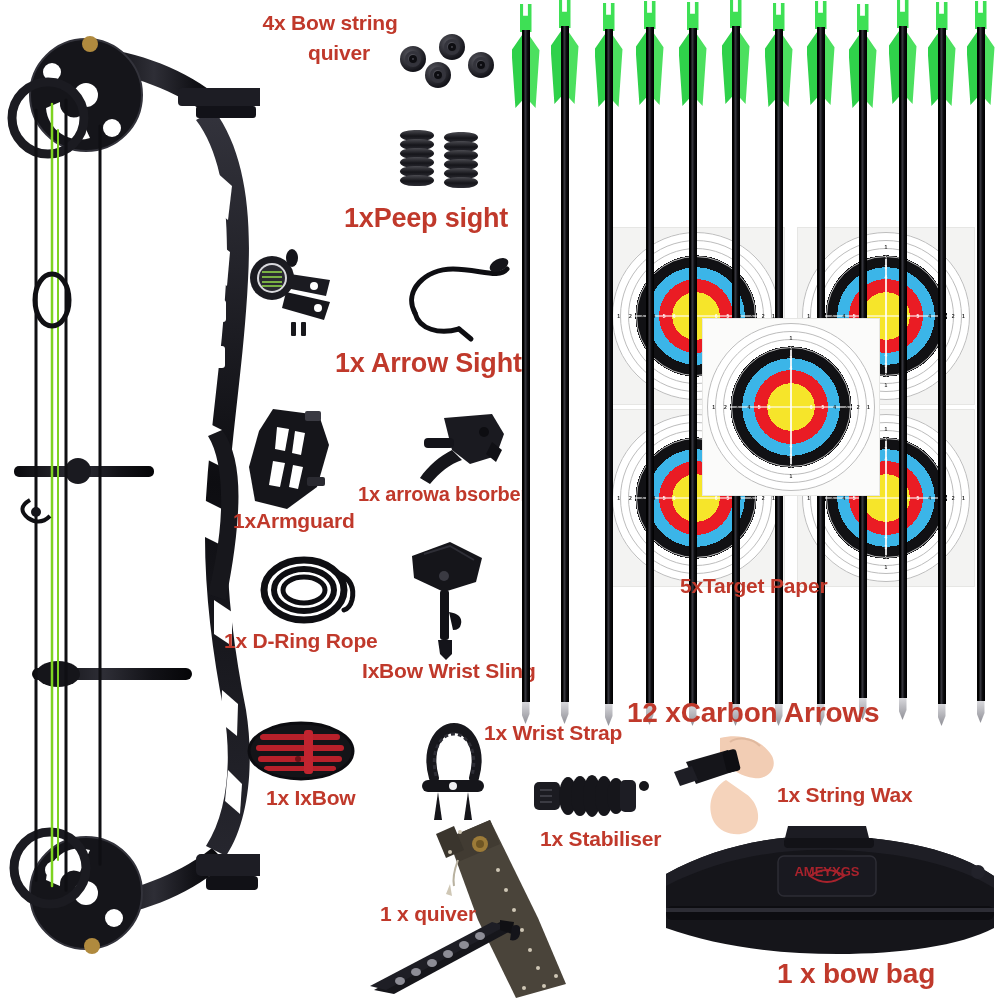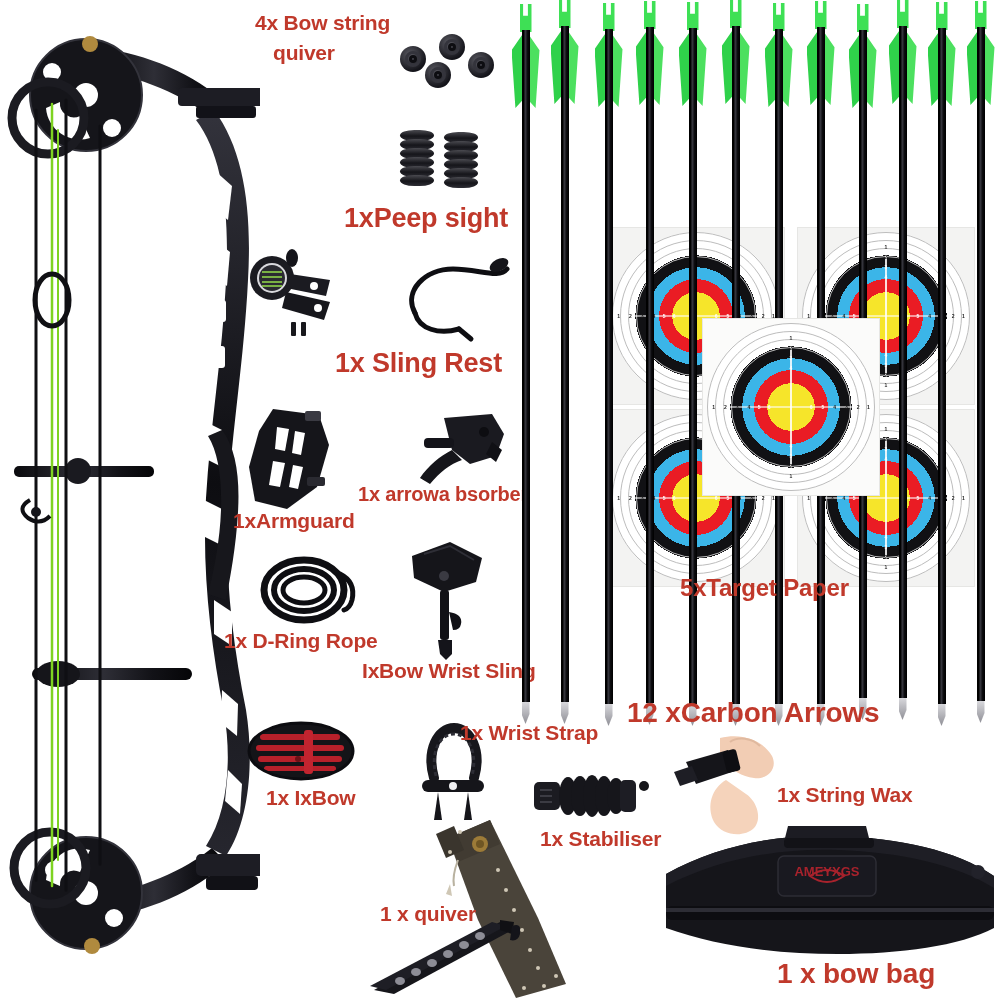--- a/index.html
+++ b/index.html
@@ -161,21 +161,21 @@
       <rect x="178" y="88" width="96" height="18" rx="4" fill="#1d1d24"></rect>
       <rect x="196" y="106" width="60" height="12" rx="3" fill="#121218"></rect>
     </g>
 
     <g>
       <rect x="196" y="854" width="72" height="22" rx="5" fill="#1d1d24"></rect>
       <rect x="206" y="876" width="52" height="14" rx="4" fill="#111116"></rect>
     </g>
   </svg>
 
-  <div class="lbl" style="left:255px;top:8px;font-size:21px;text-align:left;width:150px;line-height:30px;">
+  <div class="lbl" style="left:255px;top:8px;font-size:21px;text-align:center;width:150px;line-height:30px;">
     <div>4x Bow string</div>
     <div style="margin-left:18px;">quiver</div>
   </div>
 
   <div>
     <div class="damp" style="left:400px;top:46px;"></div>
     <div class="damp" style="left:425px;top:62px;"></div>
     <div class="damp" style="left:439px;top:34px;"></div>
     <div class="damp" style="left:468px;top:52px;"></div>
   </div>
@@ -220,21 +220,21 @@
   <div class="blob" style="left:291px;top:322px;width:5px;height:14px;border-radius:1px;"></div>
   <div class="blob" style="left:301px;top:322px;width:5px;height:14px;border-radius:1px;"></div>
 
 
   <svg style="position:absolute;left:395px;top:255px;" width="120" height="90" viewBox="0 0 120 90">
     <path d="M20 58 C8 36 30 14 58 14 C84 14 104 24 112 14" fill="none" stroke="#0e0e12" stroke-width="5" stroke-linecap="round"></path>
     <path d="M20 58 C24 74 44 80 64 74" fill="none" stroke="#0e0e12" stroke-width="5" stroke-linecap="round"></path>
     <ellipse cx="104" cy="10" rx="10" ry="6" fill="#15151a" transform="rotate(-28 104 10)"></ellipse>
     <path d="M64 74 l12 10" stroke="#0e0e12" stroke-width="5" stroke-linecap="round"></path>
   </svg>
-  <div class="lbl" style="left:335px;top:348px;font-size:27px;">1x Sling Rest</div>
+  <div class="lbl" style="left:335px;top:348px;font-size:27px;">1x Arrow Sight</div>
 
   <svg style="position:absolute;left:243px;top:405px;" width="96" height="110" viewBox="0 0 96 110">
     <path d="M30 4 L76 10 L86 40 L74 82 L44 104 L12 96 L6 62 L16 26 Z" fill="#15151a"></path>
     <g fill="#ffffff">
       <path d="M34 22 l12 2 -4 22 -10 -2 z"></path>
       <path d="M52 26 l10 2 -4 22 -9 -2 z"></path>
       <path d="M30 56 l12 2 -5 24 -11 -2 z"></path>
       <path d="M50 60 l10 2 -5 22 -9 -2 z"></path>
     </g>
     <rect x="62" y="6" width="16" height="10" rx="2" fill="#3a3a42"></rect>
@@ -284,21 +284,21 @@
   <div class="lbl" style="left:266px;top:786px;font-size:21px;">1x IxBow</div>
 
   <svg style="position:absolute;left:408px;top:716px;" width="90" height="110" viewBox="0 0 90 110">
     <path d="M26 62 C18 34 30 12 46 12 C62 12 74 34 66 62" fill="none" stroke="#17171c" stroke-width="10" stroke-linecap="round"></path>
     <path d="M28 60 C22 36 32 18 46 18 C60 18 70 36 64 60" fill="none" stroke="#2d2d35" stroke-width="3" stroke-dasharray="4 3"></path>
     <rect x="14" y="64" width="62" height="12" rx="6" fill="#15151a"></rect>
     <circle cx="45" cy="70" r="4" fill="#f0f0f2"></circle>
     <path d="M30 76 l-4 28 l8 0 z" fill="#15151a"></path>
     <path d="M60 76 l4 28 l-8 0 z" fill="#15151a"></path>
   </svg>
-  <div class="lbl" style="left:460px;top:721px;font-size:21px;">1x Wrist Strap</div>
+  <div class="lbl" style="left:484px;top:721px;font-size:21px;">1x Wrist Strap</div>
 
   <svg style="position:absolute;left:532px;top:766px;" width="118" height="60" viewBox="0 0 118 60">
     <rect x="2" y="16" width="26" height="28" rx="5" fill="#1b1b21"></rect>
     <g fill="#16161b">
       <ellipse cx="36" cy="30" rx="9" ry="19"></ellipse>
         <ellipse cx="48" cy="30" rx="9" ry="20"></ellipse>
       <ellipse cx="60" cy="30" rx="9" ry="21"></ellipse>
         <ellipse cx="72" cy="30" rx="9" ry="20"></ellipse>
       <ellipse cx="84" cy="30" rx="9" ry="18"></ellipse>
     </g>
@@ -577,21 +577,21 @@
       <div class="tip" style="top:676px;"></div>
     </div>
     <div class="arrow" style="left:976px;top:27px;">
       <div class="nock"></div>
       <div class="vane"></div>
       <div class="shaft" style="top:0;height:674px;"></div>
       <div class="tip" style="top:674px;"></div>
     </div>
   </div>
 
-  <div class="lbl" style="left:680px;top:574px;font-size:24px;z-index:8;">5xTarget Paper</div>
+  <div class="lbl" style="left:680px;top:574px;font-size:21px;z-index:8;">5xTarget Paper</div>
   <div class="lbl" style="left:627px;top:697px;font-size:28px;z-index:8;">12 xCarbon Arrows</div>
 
   <svg style="position:absolute;left:668px;top:736px;" width="130" height="110" viewBox="0 0 130 110">
     <path d="M52 2 C76 -4 96 6 104 20 C110 32 100 44 86 42 C70 40 58 30 52 18 Z" fill="#f2cdb4"></path>
     <path d="M58 44 C44 52 38 70 46 86 C54 100 76 102 86 92 C94 84 90 66 78 58 Z" fill="#f5d3bb"></path>
     <path d="M18 26 L60 14 L70 34 L28 48 Z" fill="#15151a"></path>
     <path d="M6 36 L24 30 L30 44 L12 50 Z" fill="#1e1e25"></path>
     <rect x="54" y="16" width="14" height="22" rx="3" fill="#0e0e12" transform="rotate(-14 54 16)"></rect>
     <path d="M62 6 C70 0 84 2 92 10" fill="none" stroke="#e0b99f" stroke-width="2"></path>
   </svg>

